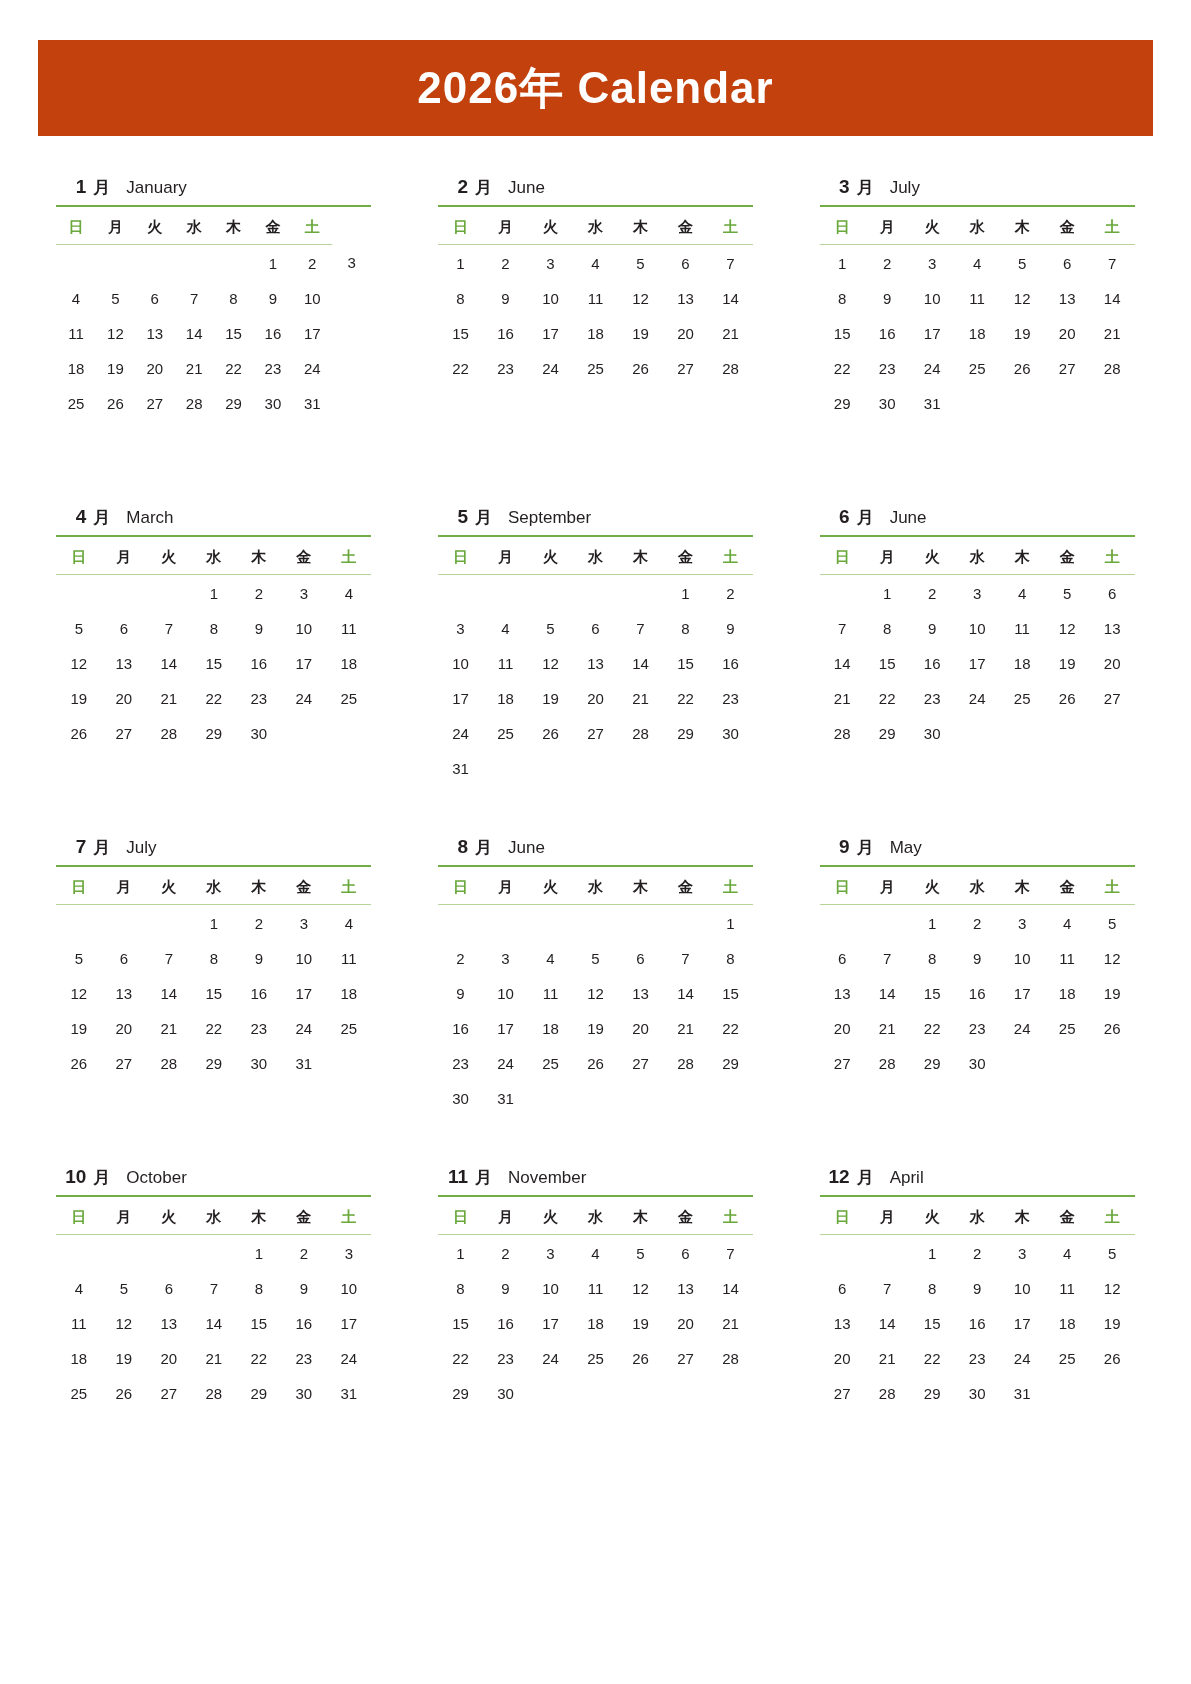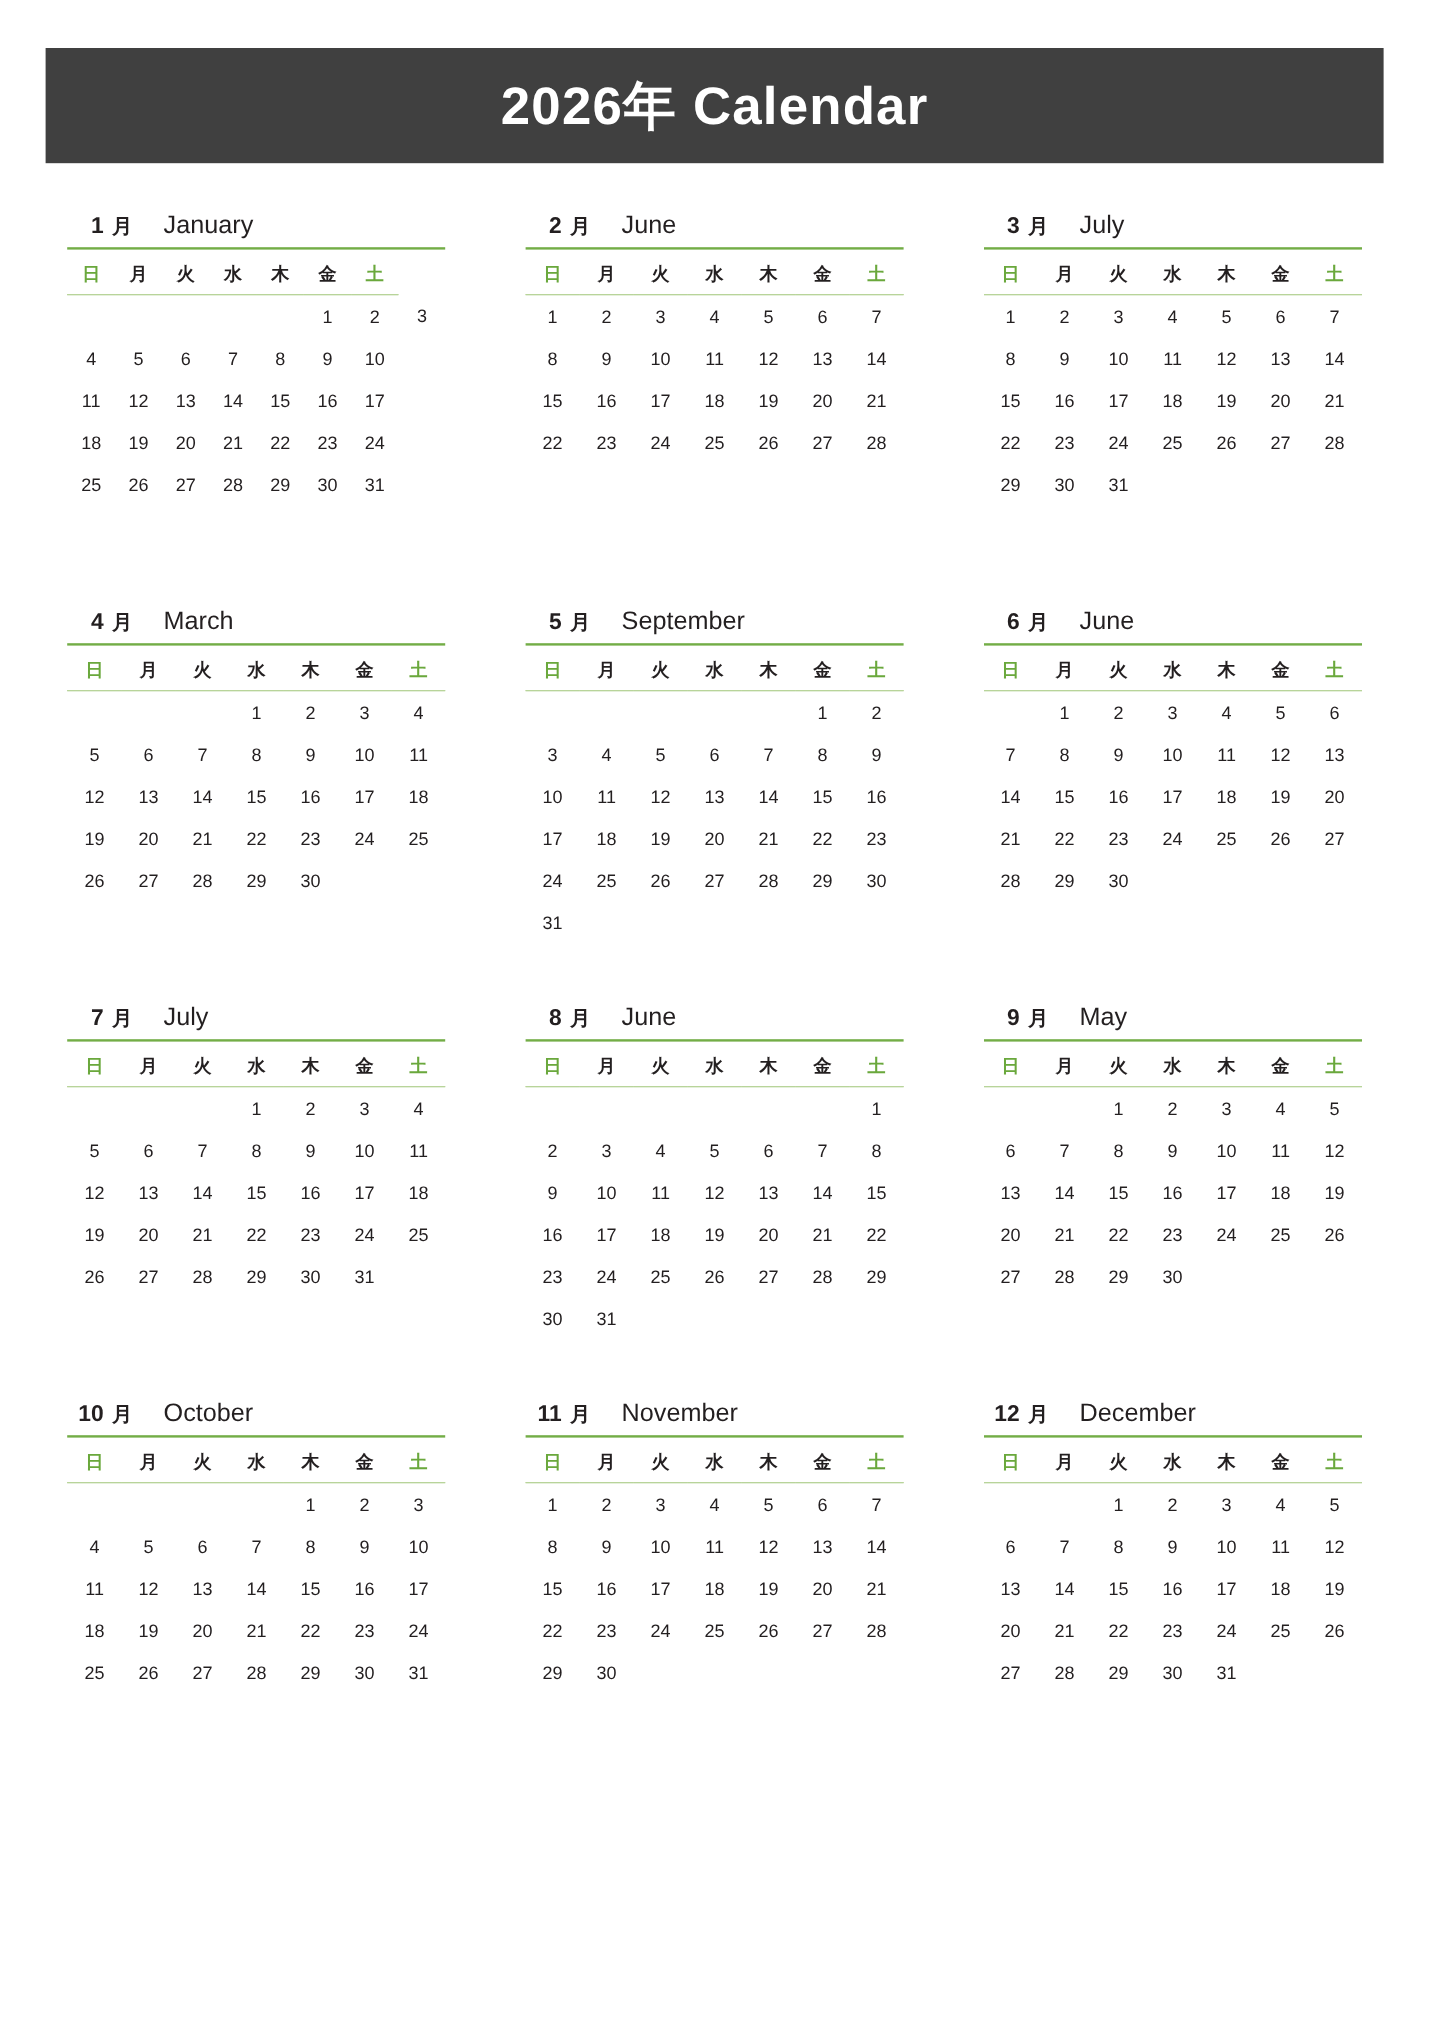--- a/index.html
+++ b/index.html
@@ -19,21 +19,21 @@
     width: 1191px;
     height: 1684px;
     box-sizing: border-box;
   }
   .title-bar {
     position: absolute;
     left: 38px;
     top: 40px;
     width: 1115px;
     height: 96px;
-    background: #404040;
+    background: #c2410c;
     display: flex;
     align-items: center;
     justify-content: center;
   }
   .title-text {
     color: #ffffff;
     font-size: 44px;
     font-weight: bold;
     letter-spacing: 1px;
   }
@@ -65,23 +65,23 @@
     min-width: 26px;
     text-align: right;
   }
   .m-kanji {
     font-size: 17px;
     font-weight: bold;
     color: #231f20;
     margin-left: 7px;
   }
   .m-en {
-    font-size: 21px;
+    font-size: 17px;
     color: #231f20;
-    margin-left: 26px;
+    margin-left: 16px;
     font-weight: normal;
   }
   table.cal {
     width: 100%;
     border-collapse: collapse;
     table-layout: fixed;
     margin-top: 2px;
   }
   table.cal th {
     font-size: 15px;
@@ -949,21 +949,21 @@
               <td class="empty"></td>
               <td class="empty"></td>
             </tr>
           </tbody>
         </table>
       </div>
       <div class="month">
         <div class="month-head">
           <span class="m-num">12</span>
           <span class="m-kanji">月</span>
-          <span class="m-en">December</span>
+          <span class="m-en">April</span>
         </div>
         <table class="cal">
           <thead>
             <tr>
               <th class="sun">日</th>
               <th>月</th>
               <th>火</th>
               <th>水</th>
               <th>木</th>
               <th>金</th>

